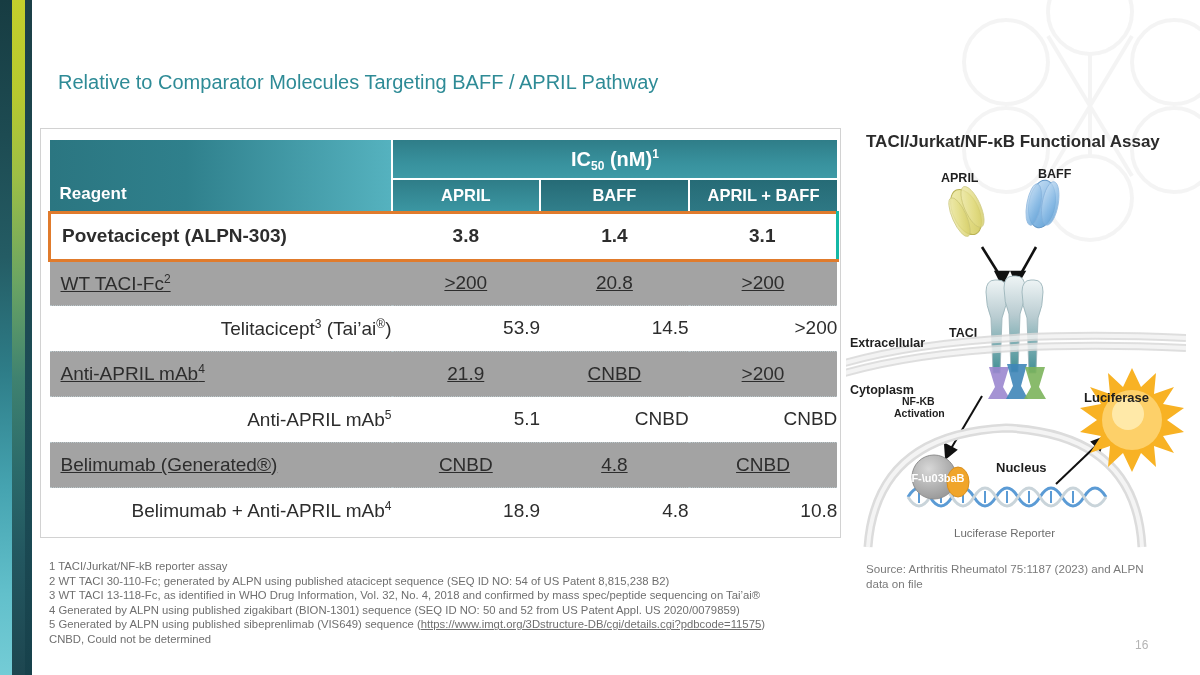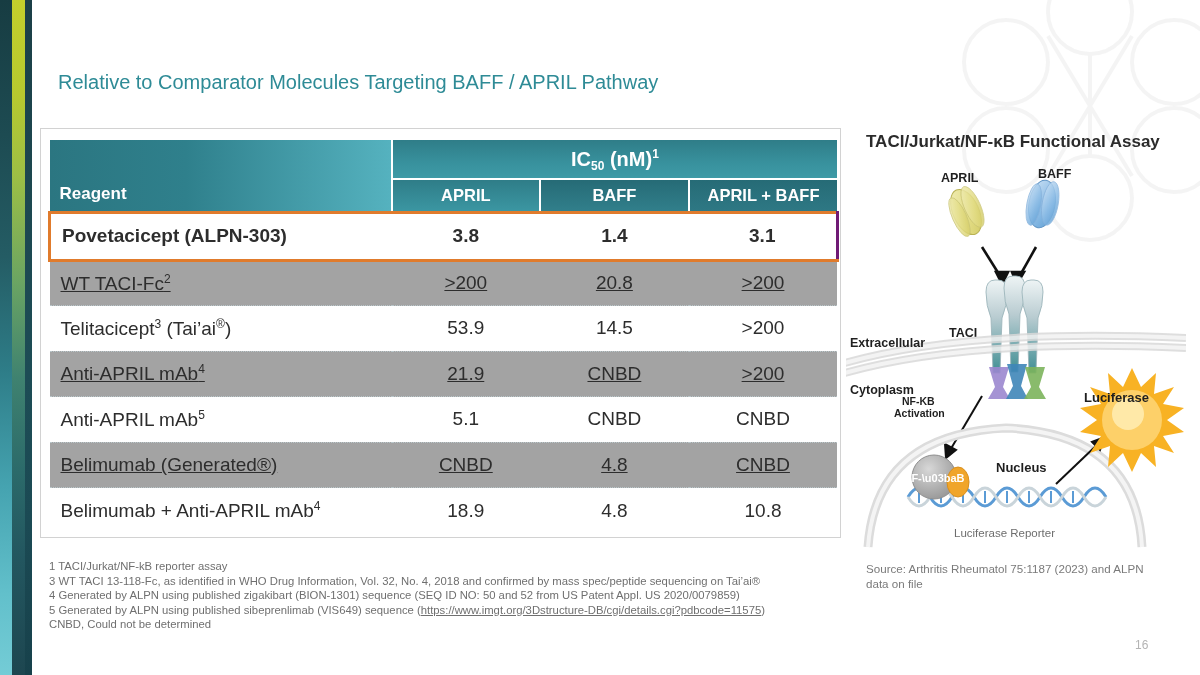--- a/index.html
+++ b/index.html
@@ -99,31 +99,31 @@
   th.sub-aprbaff  { background: linear-gradient(to bottom, #266b76, #2e7884); border-right: none; }
 
   tr.hl td {
     background: #ffffff;
     border-top: 3px solid #e07b2c;
     border-bottom: 3px solid #e07b2c;
     font-weight: bold;
     height: 48px;
   }
   tr.hl td.reagent { border-left: 3px solid #e07b2c; }
-  tr.hl td:last-child { border-right: 3px solid #701a75; }
+  tr.hl td:last-child { border-right: 3px solid #14b8a6; }
 
   td {
     font-size: 19px; color: #2d2d2d;
     height: 45.5px;
     border-bottom: 1px dotted #b9c6ca;
   }
   td.reagent { text-align: left; padding-left: 11px; }
   td.val     { text-align: center; }
   tr.shade td { background: #a3a3a3; text-decoration: underline; }
-  tr.plain td { background: #ffffff; }
+  tr.plain td { background: #ffffff; text-align: right; }
   tr.last td  { border-bottom: none; }
   td sup { font-size: 12px; vertical-align: super; }
   td .reg { font-size: 12px; vertical-align: super; }
 
   
   .footnotes {
     position: absolute; left: 49px; top: 559px;
     font-size: 11.3px; color: #6f6f6f; line-height: 14.6px;
     width: 790px;
   }
@@ -234,20 +234,21 @@
           <td class="reagent">Belimumab + Anti-APRIL mAb<sup>4</sup></td>
           <td class="val">18.9</td>
           <td class="val">4.8</td>
           <td class="val">10.8</td>
         </tr>
       </tbody>
   </table>
 
   <div class="footnotes">
     <div>1 TACI/Jurkat/NF-kB reporter assay</div>
+    <div>2 WT TACI 30-110-Fc; generated by ALPN using published atacicept sequence (SEQ ID NO: 54 of US Patent 8,815,238 B2)</div>
     <div>3 WT TACI 13-118-Fc, as identified in WHO Drug Information, Vol. 32, No. 4, 2018 and confirmed by mass spec/peptide sequencing on Tai’ai®</div>
     <div>4 Generated by ALPN using published zigakibart (BION-1301) sequence (SEQ ID NO: 50 and 52 from US Patent Appl. US 2020/0079859)</div>
     <div><span>5 Generated by ALPN using published sibeprenlimab (VIS649) sequence (</span><span class="lnk">https://www.imgt.org/3Dstructure-DB/cgi/details.cgi?pdbcode=11575</span><span>)</span></div>
     <div>CNBD, Could not be determined</div>
   </div>
 
   <div class="dia-title">TACI/Jurkat/NF-κB Functional Assay</div>
 
   <svg class="dia-svg" width="340" height="400" viewBox="0 0 340 400">
     <defs>

